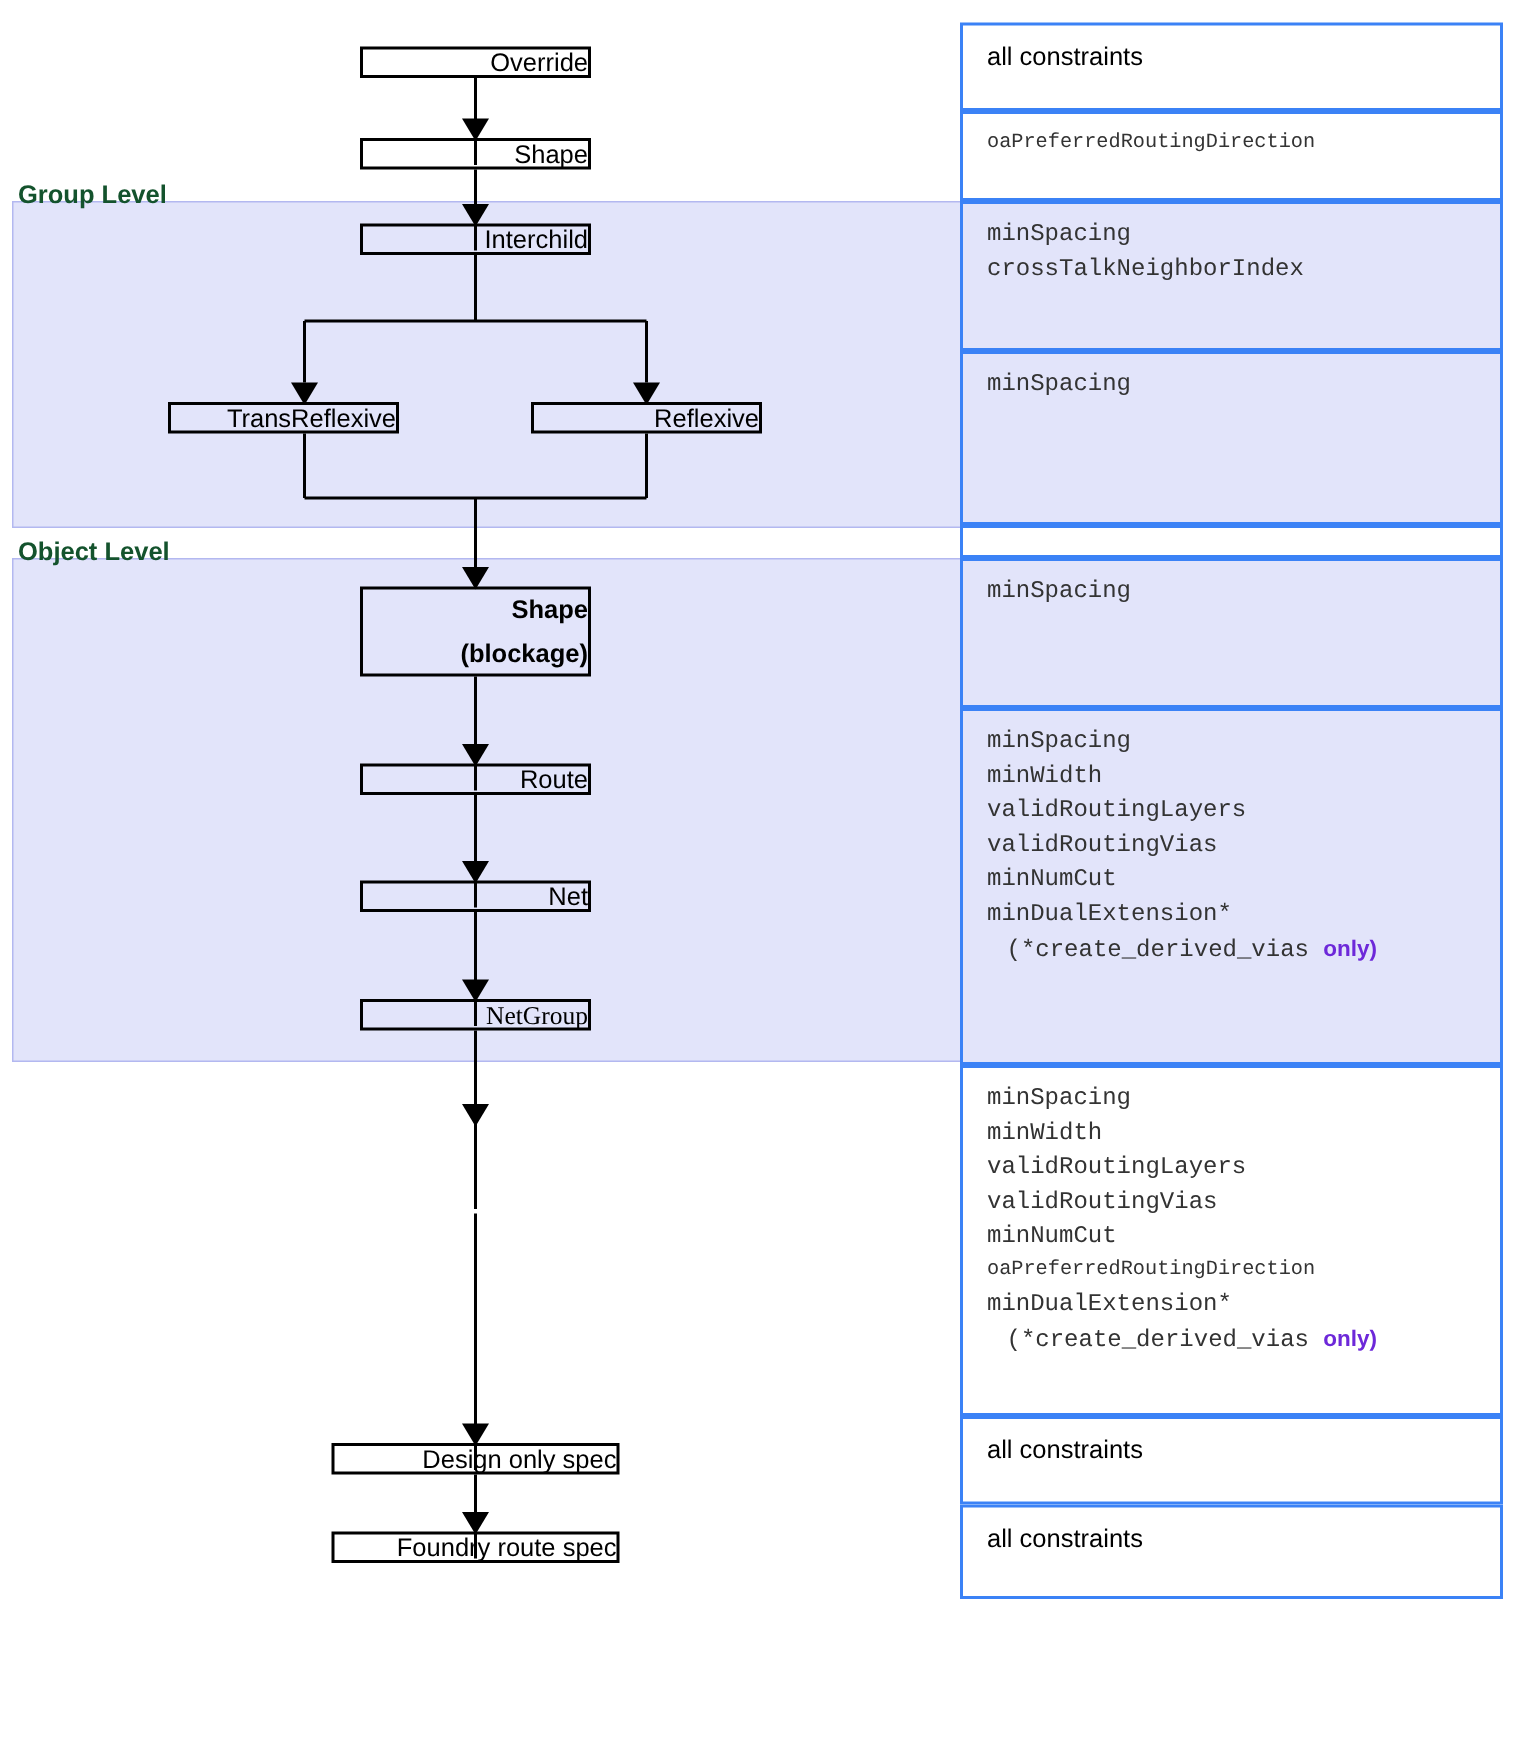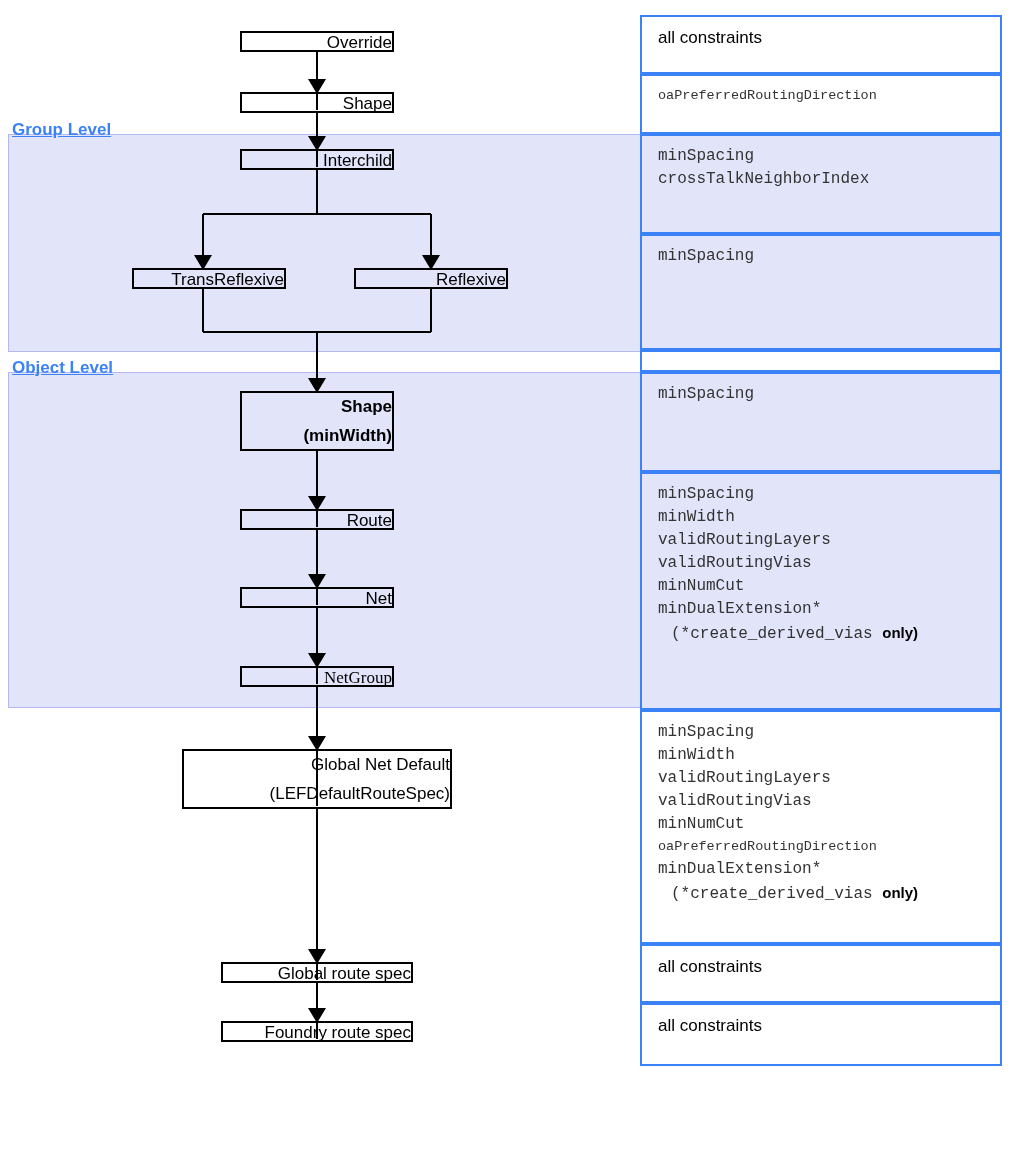--- a/index.html
+++ b/index.html
@@ -5,21 +5,21 @@
   html,body{margin:0;padding:0;background:#ffffff;}
   body{width:1013px;height:1166px;position:relative;font-family:"Liberation Sans",sans-serif;overflow:hidden;}
   #canvas{position:absolute;left:0;top:0;width:1013px;height:1166px;}
 
   
   .band{position:absolute;background:#e2e4fa;border:1px solid #b3b8f0;box-sizing:border-box;}
 
   
   .level-label{
     position:absolute;font-family:"Liberation Sans",sans-serif;
-    font-weight:bold;font-size:17px;color:#3b82f6;white-space:nowrap;letter-spacing:0px;text-decoration:underline;
+    font-weight:bold;font-size:17px;color:#14532d;white-space:nowrap;letter-spacing:0px;
   }
 
   
   .node{
     position:absolute;box-sizing:border-box;
     background:transparent;border:2px solid #000;
     font-family:"Liberation Sans",sans-serif;font-size:17px;color:#000;
     text-align:center;white-space:nowrap;
   }
   .node .lbl{
@@ -47,21 +47,21 @@
   .mono{
     font-family:"Liberation Mono",monospace;font-size:16px;color:#333;
     line-height:23px;white-space:nowrap;
   }
   .mono.small{font-size:13.5px;line-height:22px;}
   .sans{
     font-family:"Liberation Sans",sans-serif;font-size:17px;color:#000;
     line-height:23px;white-space:nowrap;
   }
   .indent{padding-left:13px;}
-  .bold-sans{font-family:"Liberation Sans",sans-serif;font-weight:bold;font-size:15px;color:#000000;text-align:center;}
+  .bold-sans{font-family:"Liberation Sans",sans-serif;font-weight:bold;font-size:15px;color:#6d28d9;text-align:center;}
 </style>
 </head>
 <body>
 
 <div id="canvas">
     <div class="band" style="left: 8px; top: 134px; width: 994px; height: 218px;"></div>
     <div class="band" style="left: 8px; top: 372px; width: 994px; height: 336px;"></div>
     <div class="crow white" style="left: 640px; top: 15px; width: 362px; height: 59px;">
       <div class="sans">all constraints</div>
     </div>
@@ -135,46 +135,40 @@
     <div class="arrow" style="left: 308px; top: 378px;"></div>
     <div class="node" style="left: 240px; top: 31px; width: 154px; height: 21px;">
       <div class="lbl">Override</div>
     </div>
     <div class="node" style="left: 240px; top: 92px; width: 154px; height: 21px;">
       <div class="lbl">Shape</div>
     </div>
     <div class="node" style="left: 240px; top: 149px; width: 154px; height: 21px;">
       <div class="lbl">Interchild</div>
     </div>
-    <div class="node" style="left: 132px; top: 268px; width: 154px; height: 21px;">
+    <div class="node" style="left: 112px; top: 268px; width: 154px; height: 21px;">
       <div class="lbl">TransReflexive</div>
     </div>
     <div class="node" style="left: 354px; top: 268px; width: 154px; height: 21px;">
       <div class="lbl">Reflexive</div>
     </div>
     <div class="node two" style="left: 240px; top: 391px; width: 154px; height: 60px; font-weight: bold;">
       <div class="lbl">
         <div>Shape</div>
-        <div>(minWidth)</div>
+        <div>(blockage)</div>
       </div>
     </div>
     <div class="node" style="left: 240px; top: 509px; width: 154px; height: 21px;">
       <div class="lbl">Route</div>
     </div>
     <div class="node" style="left: 240px; top: 587px; width: 154px; height: 21px;">
       <div class="lbl">Net</div>
     </div>
     <div class="node" style="left: 240px; top: 666px; width: 154px; height: 21px; font-family: Liberation Serif, serif;">
       <div class="lbl">NetGroup</div>
     </div>
-    <div class="node two" style="left: 182px; top: 749px; width: 270px; height: 60px;">
-      <div class="lbl">
-        <div>Global Net Default</div>
-        <div>(LEFDefaultRouteSpec)</div>
-      </div>
-    </div>
     <div class="node" style="left: 221px; top: 962px; width: 192px; height: 21px;">
-      <div class="lbl">Global route spec</div>
+      <div class="lbl">Design only spec</div>
     </div>
     <div class="node" style="left: 221px; top: 1021px; width: 192px; height: 21px;">
       <div class="lbl">Foundry route spec</div>
     </div>
   </div>
 
 </body></html>

